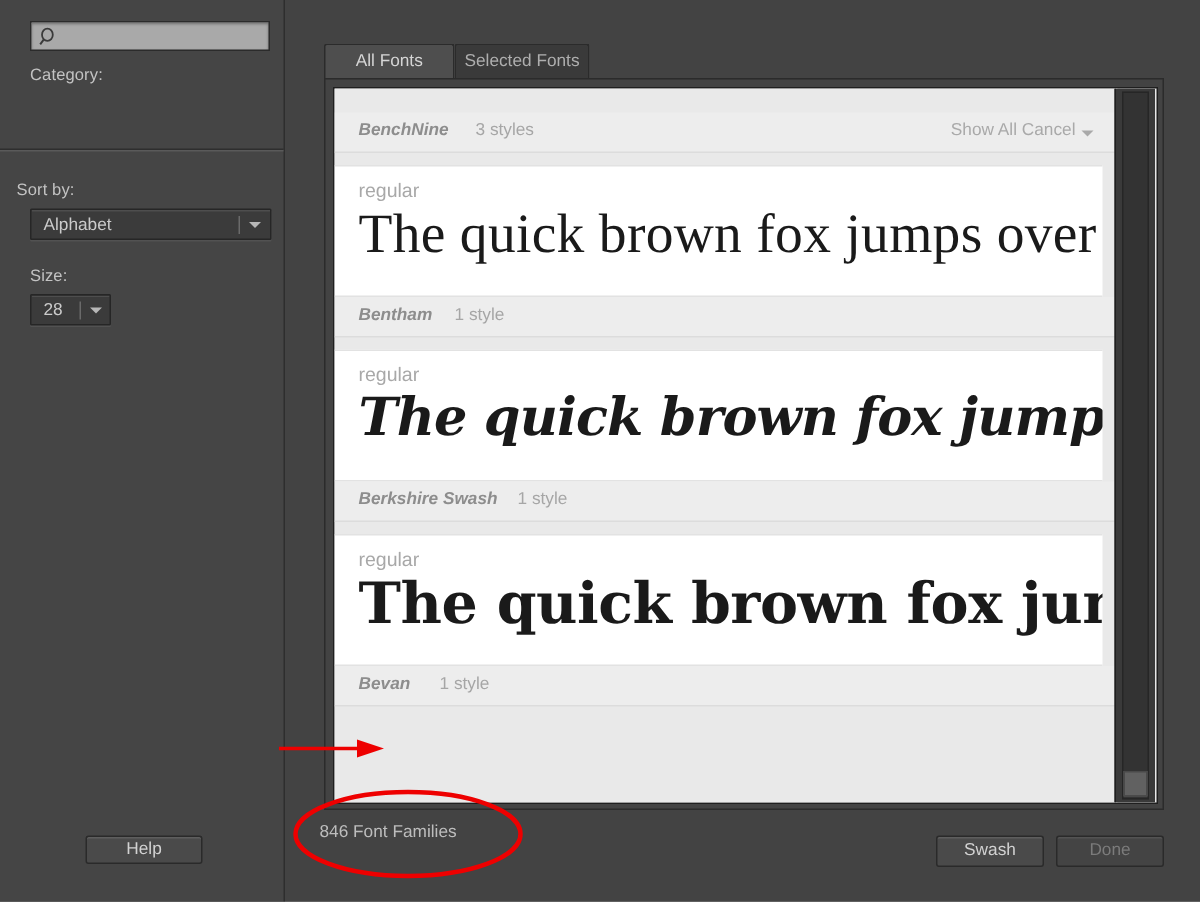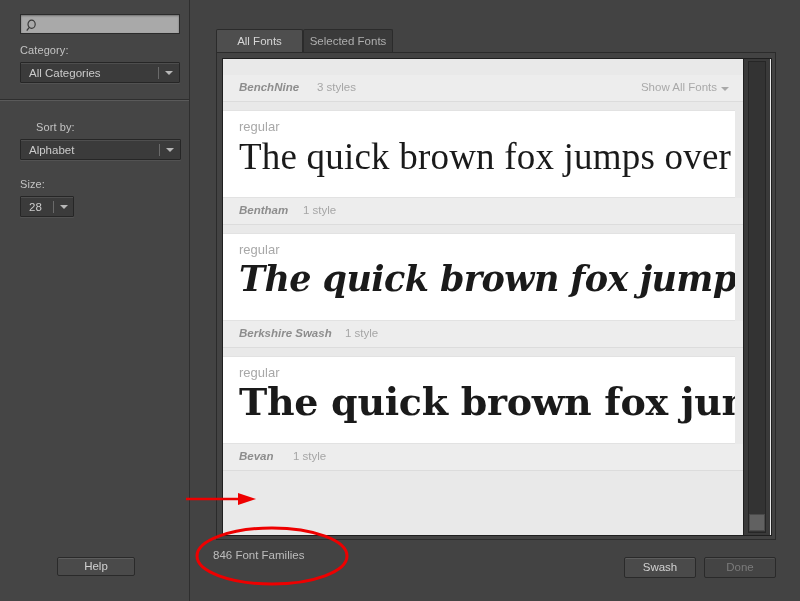--- a/index.html
+++ b/index.html
@@ -309,27 +309,22 @@
       <span class="search-icon">
         <svg width="13" height="13" viewBox="0 0 13 13">
           <ellipse cx="5.6" cy="5.2" rx="3.6" ry="4.1" fill="none" stroke="#3a3a3a" stroke-width="1.2"></ellipse>
           <line x1="3.0" y1="8.6" x2="0.8" y2="11.6" stroke="#3a3a3a" stroke-width="1.3"></line>
         </svg>
       </span>
       <input class="search-input" type="text" value="" placeholder="" style="">
     </div>
 
     <div class="field-label" style="left:20px; top:44px;">Category:</div>
-    <div class="combo" id="combo-category">
-      <span>All Categories</span>
-      <span class="sep"></span>
-      <span class="caret"></span>
-    </div>
-
-    <div class="field-label" style="left:36px; top:121px;">Sort by:</div>
+
+    <div class="field-label" style="left:11px; top:121px;">Sort by:</div>
     <div class="combo" id="combo-sort">
       <span>Alphabet</span>
       <span class="sep"></span>
       <span class="caret"></span>
     </div>
 
     <div class="field-label" style="left:20px; top:178px;">Size:</div>
     <div class="combo" id="combo-size">
       <span>28</span>
       <span class="sep"></span>
@@ -345,21 +340,21 @@
   </div>
 
   <div id="pane">
     <div id="pane-inner">
 
       <div id="list">
 
         <div class="family-header" style="margin-top:16px;">
           <span class="fname">BenchNine</span>
           <span class="fstyles" style="left:94px;">3 styles</span>
-          <span class="show-all">Show All Fonts</span>
+          <span class="show-all">Show All Cancel</span>
           <span class="show-all-caret"></span>
         </div>
 
         <div class="sample-card s-bentham" style="height:86px;">
           <span class="style-label">regular</span>
           <span class="sample-text">The quick brown fox jumps over the laz</span>
         </div>
         <div class="family-header">
           <span class="fname">Bentham</span>
           <span class="fstyles" style="left:80px;">1 style</span>

